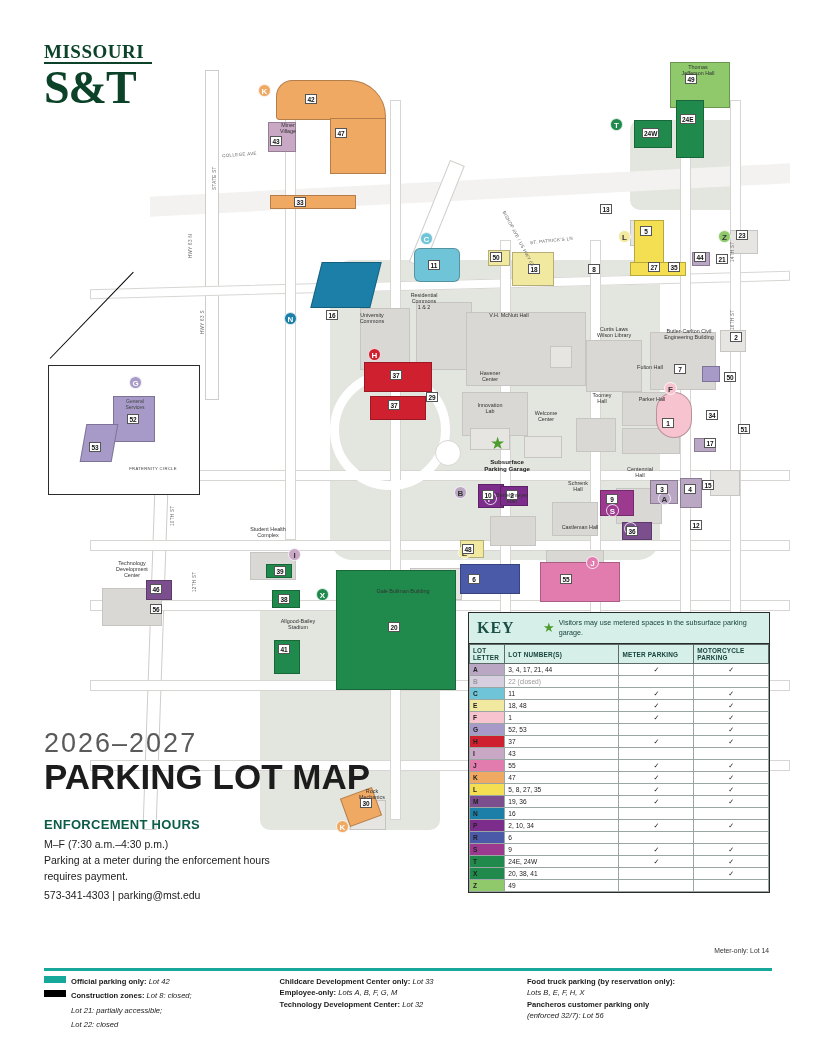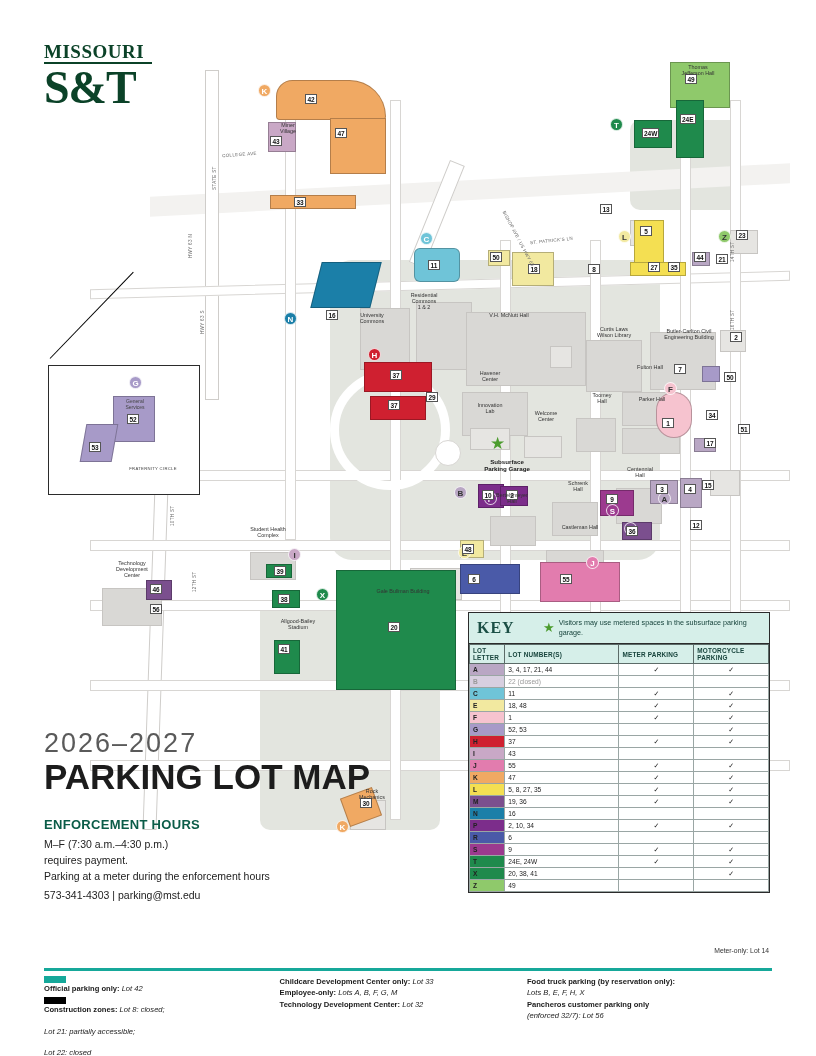--- a/index.html
+++ b/index.html
@@ -144,21 +144,21 @@
   .footer { position:absolute; left:44px; top:976px; width:728px; display:flex; gap:14px; }
   .fcol { font-size:7.6px; line-height:1.5; color:#1b1b1b; }
   .fcol.c1 { width:226px; }
   .fcol.c2 { width:238px; }
   .fcol.c3 { width:250px; }
   .swatch { display:inline-block; width:22px; height:7px; vertical-align:middle; margin-right:5px; }
   .sw-teal { background:#16a89a; }
   .sw-black { background:#000; }
   .fcol b { font-weight:bold; }
   .fcol i { font-style:italic; }
-  .frow { display:flex; align-items:flex-start; gap:0; margin-bottom:3px;flex-direction:column; }
+  .frow { display:flex; align-items:flex-start; gap:0; margin-bottom:3px; }
   .frow .txt { flex:1; }
 </style>
 </head>
 <body>
 
 <div class="page">
 
   <div class="logo">
     <div class="missouri">MISSOURI</div>
     <div class="missouri-rule"></div>
@@ -503,22 +503,22 @@
     </table>
     <div class="meteronly">Meter-only: Lot 14</div>
   </div>
 
   <div class="titleblock">
     <div class="year">2026–2027</div>
     <div class="maintitle">PARKING LOT MAP</div>
     <div class="subhead">ENFORCEMENT HOURS</div>
     <div class="body">
       <div>M–F (7:30 a.m.–4:30 p.m.)</div>
+      <div>Parking at a meter during the enforcement hours</div>
       <div>requires payment.</div>
-      <div>Parking at a meter during the enforcement hours</div>
     </div>
     <div class="contact">573-341-4303  |  parking@mst.edu</div>
   </div>
 
   <div class="footrule"></div>
   <div class="footer">
     <div class="fcol c1" id="foot1">
         <div class="frow">
           <span class="swatch sw-teal"></span>
           <span class="txt"><b>Official parking only:</b><i> Lot 42</i></span>

